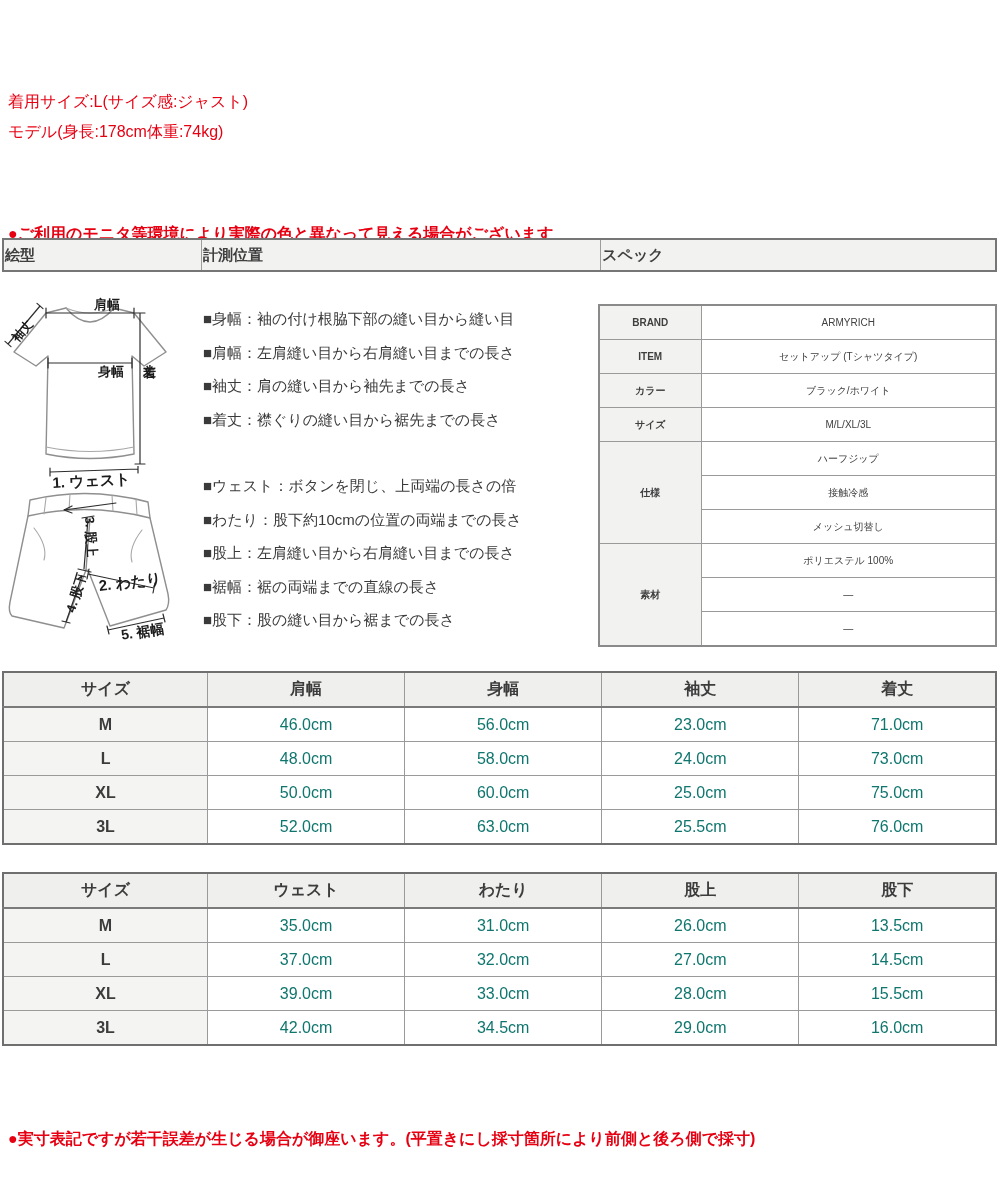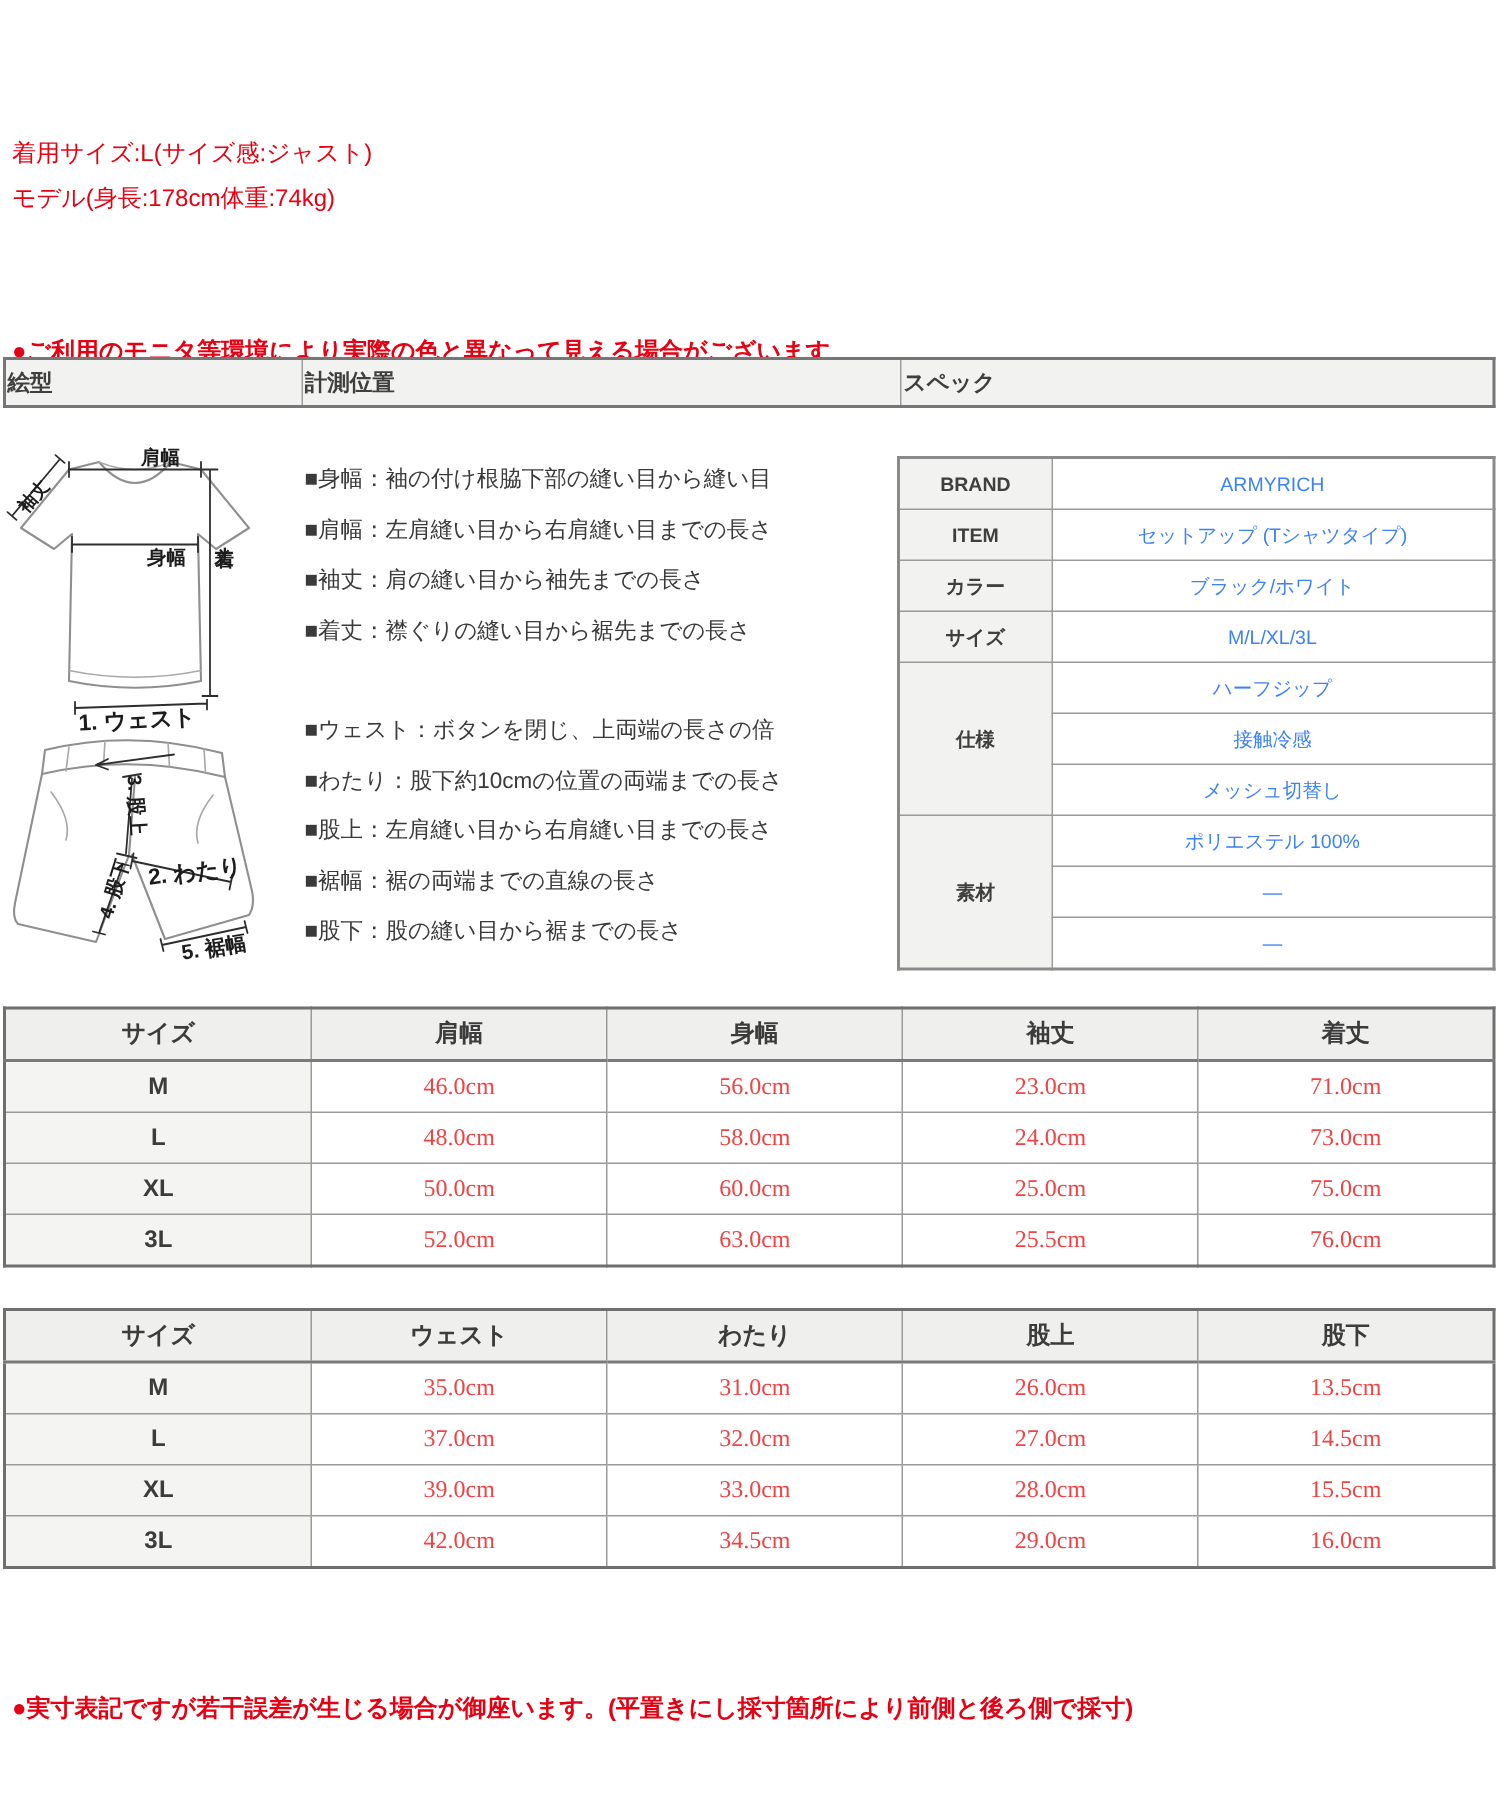--- a/index.html
+++ b/index.html
@@ -18,33 +18,33 @@
     font-size:15px;font-weight:bold;color:#3f3f3f;text-align:left;vertical-align:middle;
   }
 
   
   .mnotes{position:absolute;left:203px;width:400px;}
   .mline{height:33.5px;display:flex;align-items:center;font-size:15px;color:#3a3a3a;white-space:nowrap;}
 
   
   .spec-table{position:absolute;left:598px;top:304px;width:399px;border:2px solid #8a8a8a;}
   .spec-table th,.spec-table td{
-    border:1px solid #9a9a9a;height:31px;font-size:13px;text-align:center;vertical-align:middle;
+    border:1px solid #9a9a9a;height:31px;font-size:10px;text-align:center;vertical-align:middle;
   }
   .spec-table th{background:#f2f2f0;font-weight:bold;color:#3f3f3f;}
-  .spec-table td{background:#ffffff;color:#3b82f6;}
+  .spec-table td{background:#ffffff;color:#404040;}
 
   
   .size-table{position:absolute;left:2px;width:995px;border:2px solid #6f6f6f;}
   .size-table th,.size-table td{
     border:1px solid #9a9a9a;height:31px;font-size:16px;text-align:center;vertical-align:middle;
   }
   .size-table thead th{background:#efefed;font-weight:bold;color:#3c3c3c;border-bottom:2px solid #7a7a7a;}
   .size-table tbody th{background:#f4f4f2;font-weight:bold;color:#3c3c3c;}
-  .size-table tbody td{background:#ffffff;color:#ef4444;font-family:Liberation Serif, serif;}
+  .size-table tbody td{background:#ffffff;color:#0f766e;}
 
   
   .diagram{position:absolute;}
   .diagram svg{display:block;}
   .dlabel{
     position:absolute;font-size:13px;font-weight:bold;color:#1c1c1c;white-space:nowrap;
     transform-origin:left top;line-height:1;
   }
   .dlabel.vert{writing-mode:vertical-rl;}
   .garment{stroke:#8f8f8f;stroke-width:1.4;fill:none;stroke-linejoin:round;stroke-linecap:round;}

